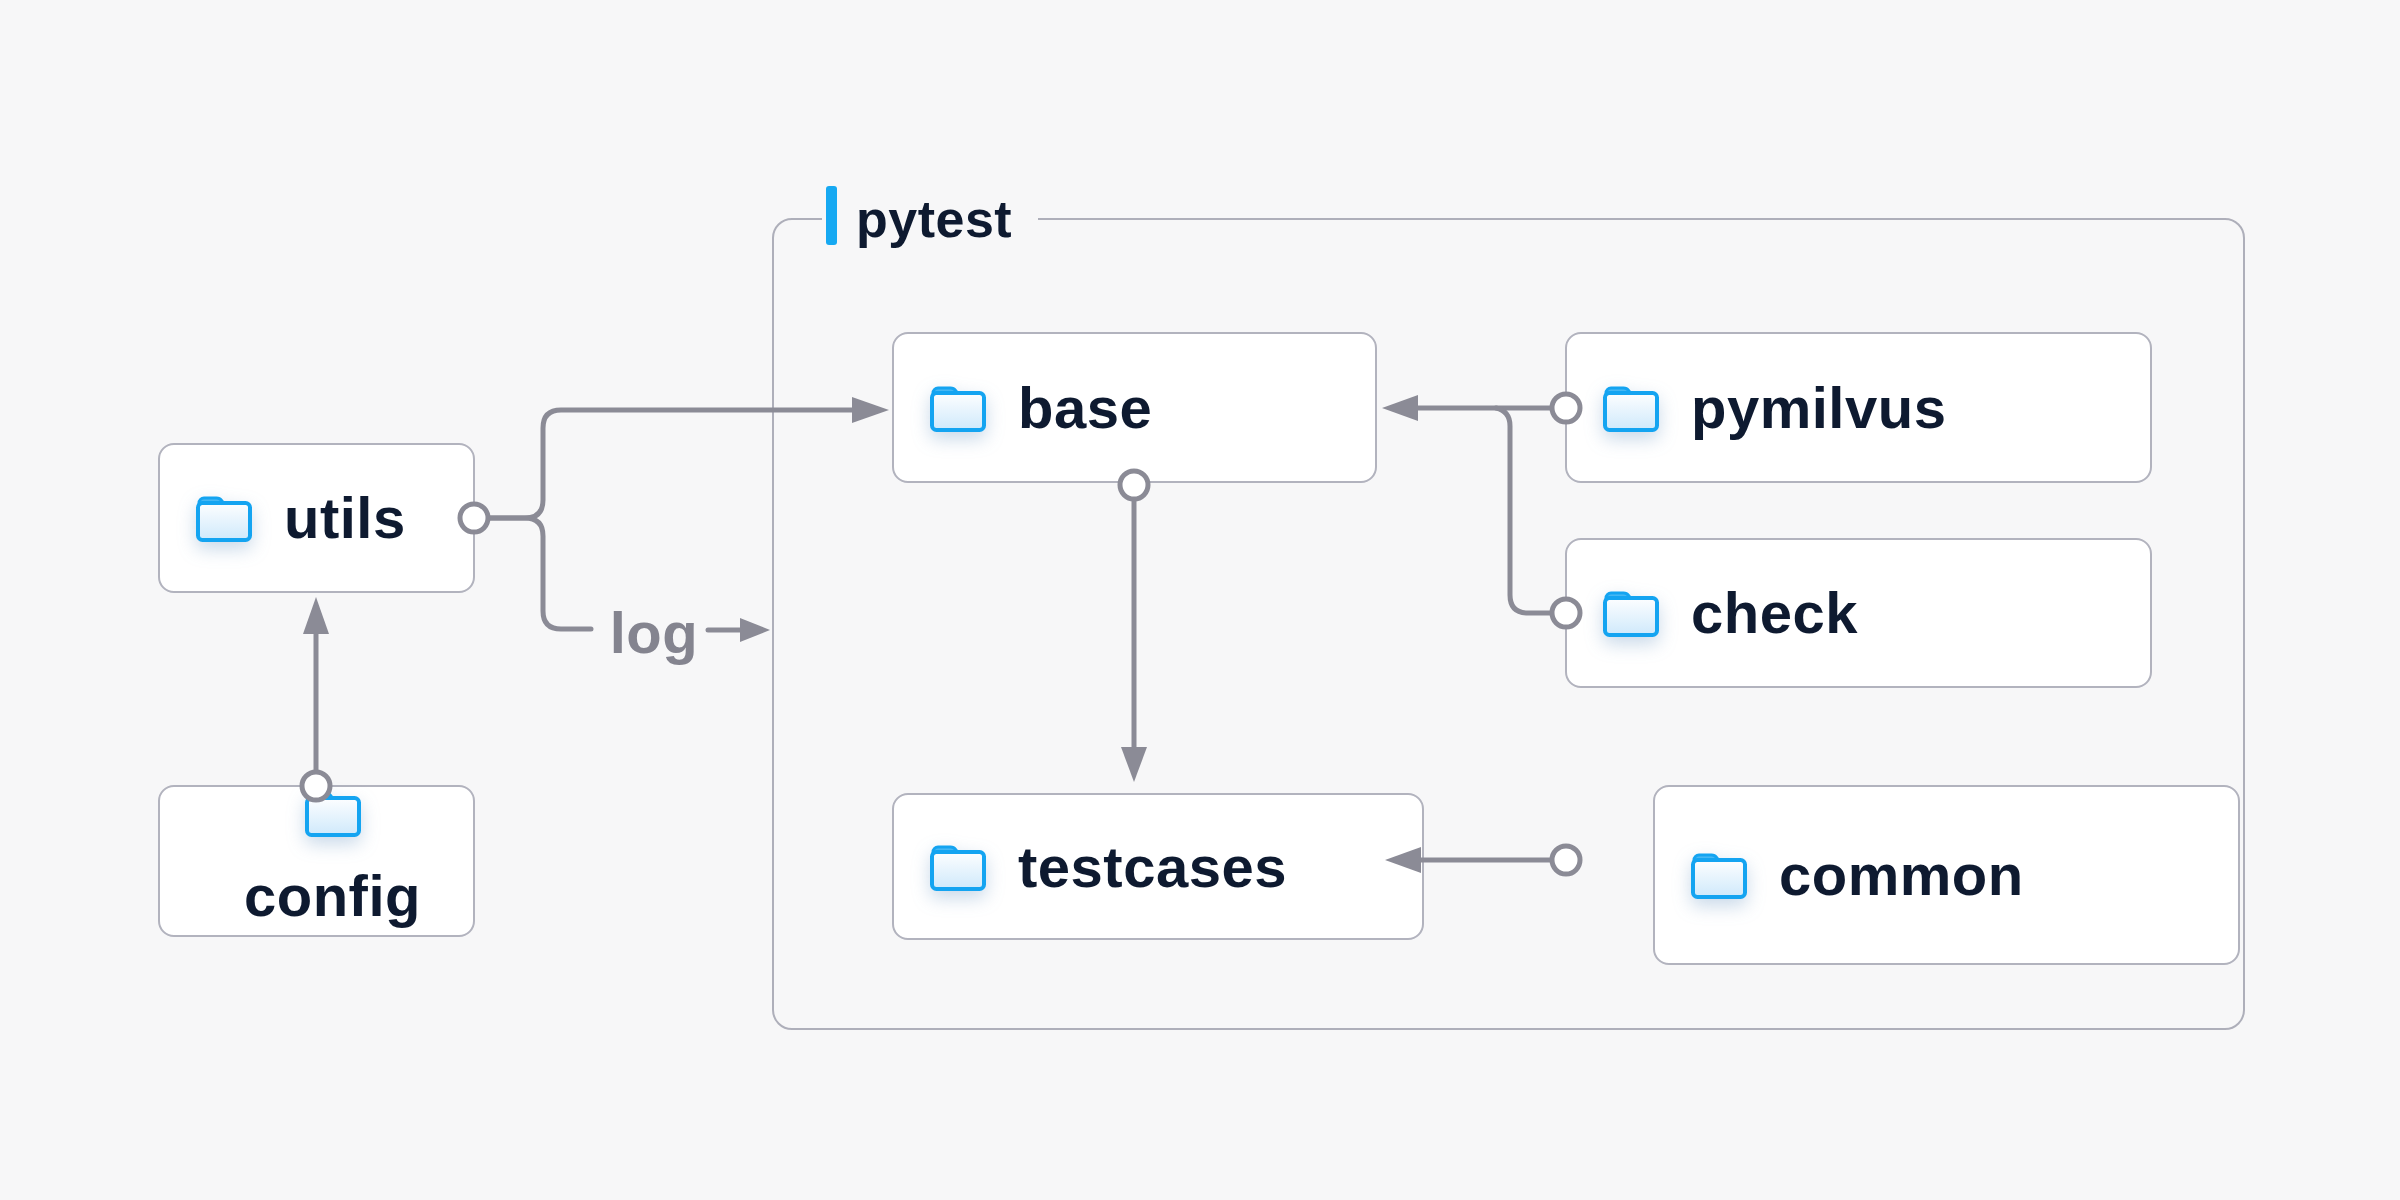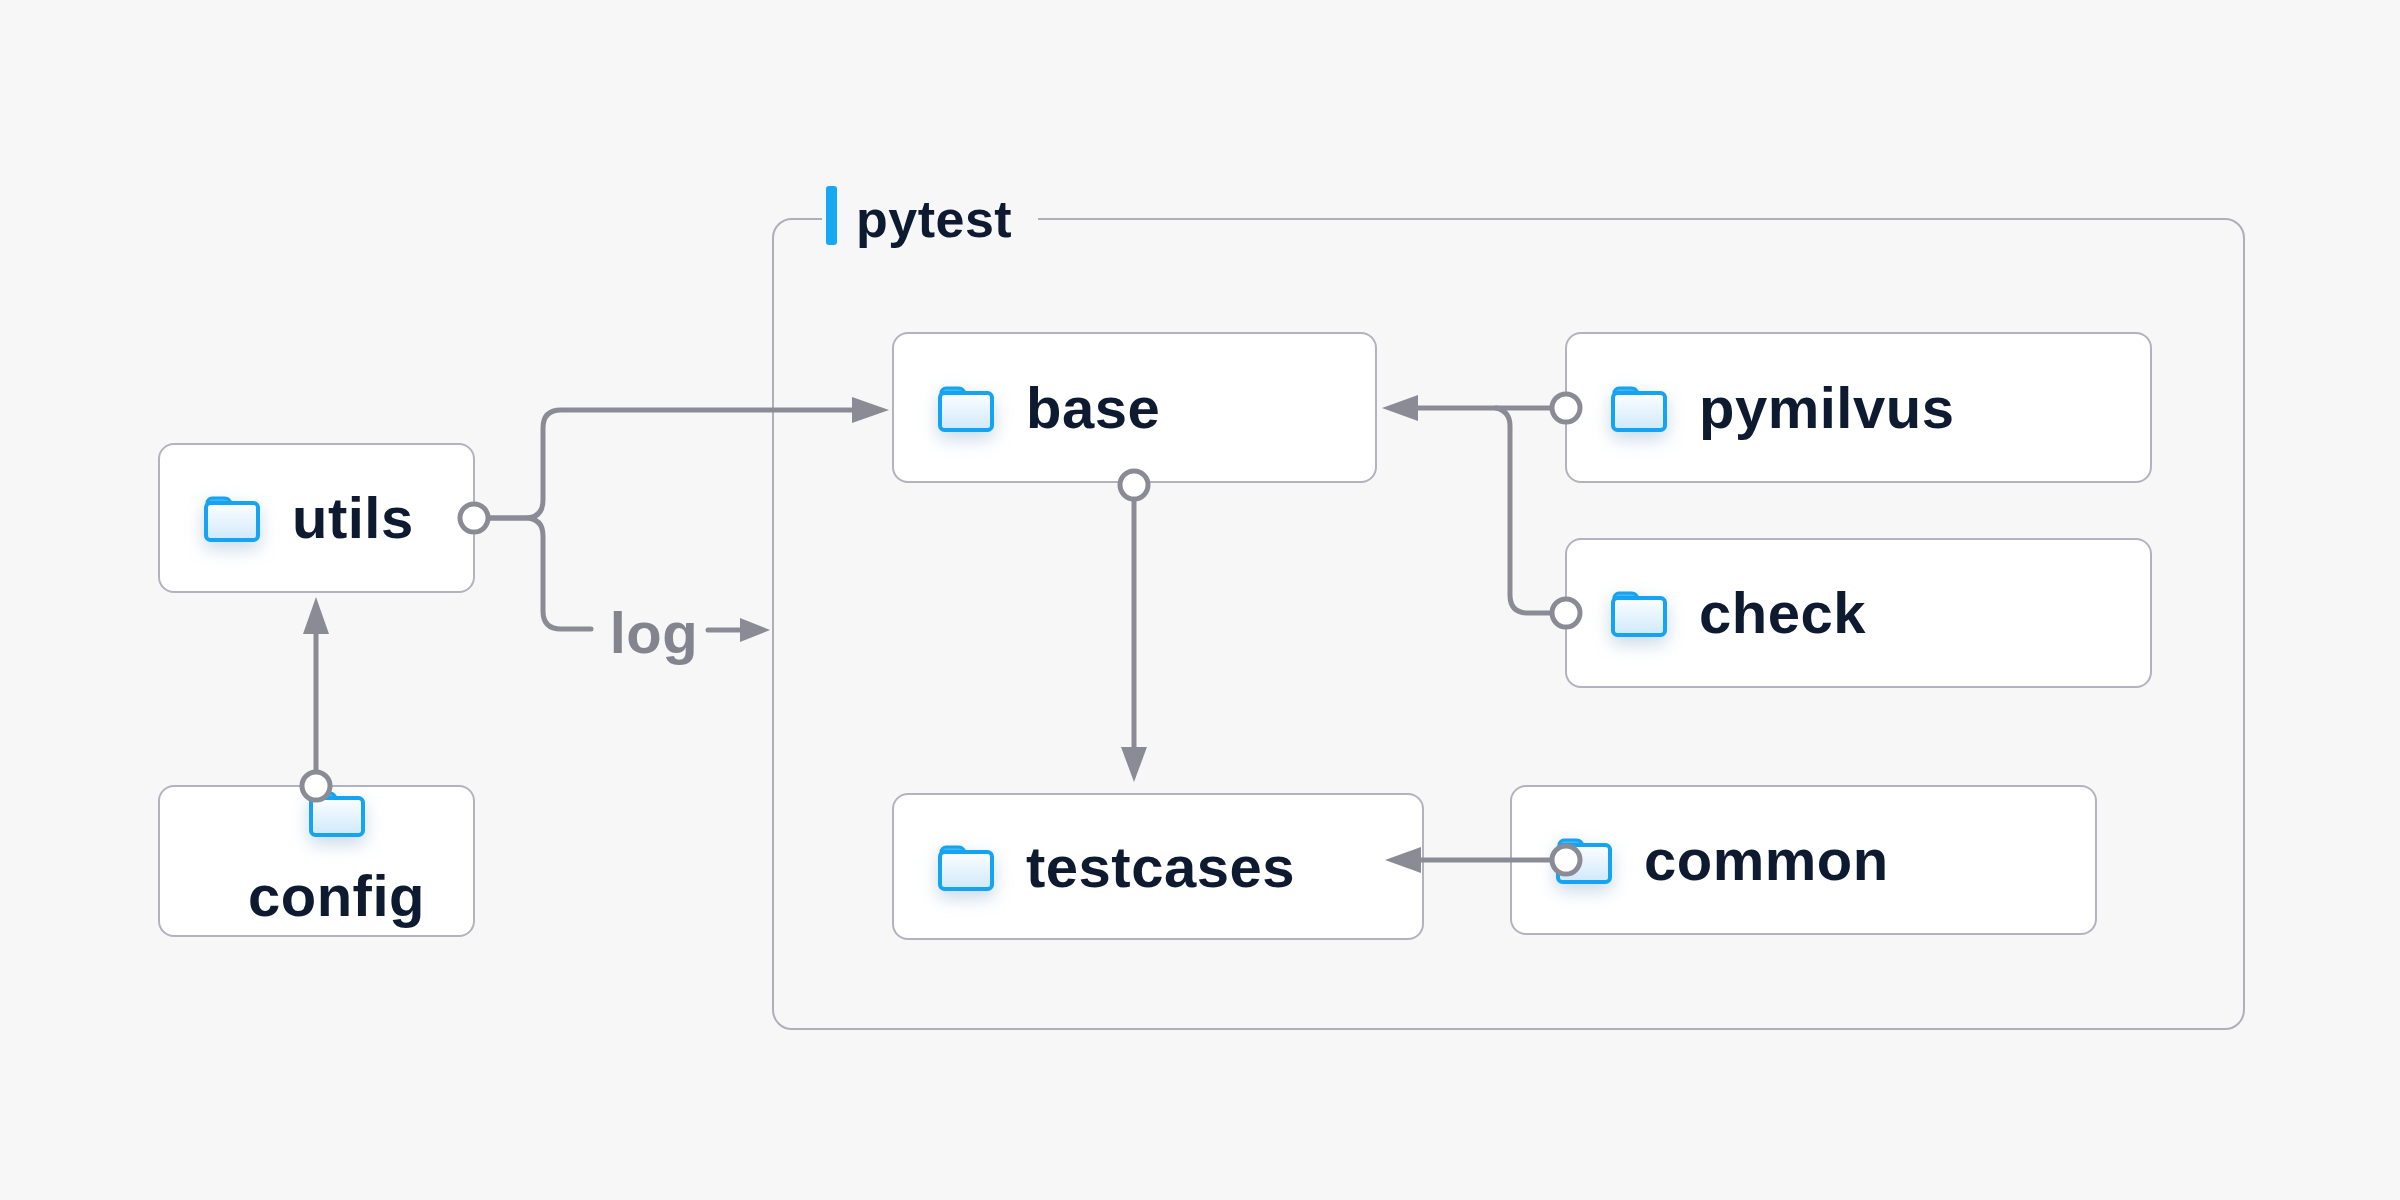--- a/index.html
+++ b/index.html
@@ -46,38 +46,38 @@
     letter-spacing:0.5px;line-height:1;margin-top:8px;
   }
 
   
   .node{
     position:absolute;
     background:var(--node-bg,#ffffff);
     border:2px solid var(--node-border,#b2b3be);
     border-radius:16px;
     display:flex;align-items:center;
-    padding-left:40px;gap:28px;
+    padding-left:32px;gap:28px;
     z-index:2;
   }
   .nlabel{
     font-size:58px;font-weight:700;color:var(--text,#0e1a30);
     letter-spacing:0.5px;line-height:1;
   }
   .folder{
     width:64px;height:52px;flex:0 0 auto;
     filter:drop-shadow(0 7px 9px rgba(60,120,175,0.28));
   }
   #n-utils    {left:158px;  top:443px; width:317px; height:150px;}
   #n-config   {left:158px;  top:785px; width:317px; height:152px;flex-direction:column;}
   #n-base     {left:892px;  top:332px; width:485px; height:151px;}
   #n-testcases{left:892px;  top:785px; width:532px; height:147px;margin-top:8px;}
   #n-pymilvus {left:1565px; top:332px; width:587px; height:151px;}
   #n-check    {left:1565px; top:538px; width:587px; height:150px;}
-  #n-common   {left:1510px; top:785px; width:587px; height:150px;}
+  #n-common   {left:1653px; top:785px; width:587px; height:180px;}
 
   
   .wires{
     position:absolute;left:0;top:0;width:2400px;height:1200px;
     z-index:3;pointer-events:none;
   }
   .wire{
     fill:none;stroke:var(--line,#8b8b96);stroke-width:5;
     stroke-linecap:round;stroke-linejoin:round;
   }

